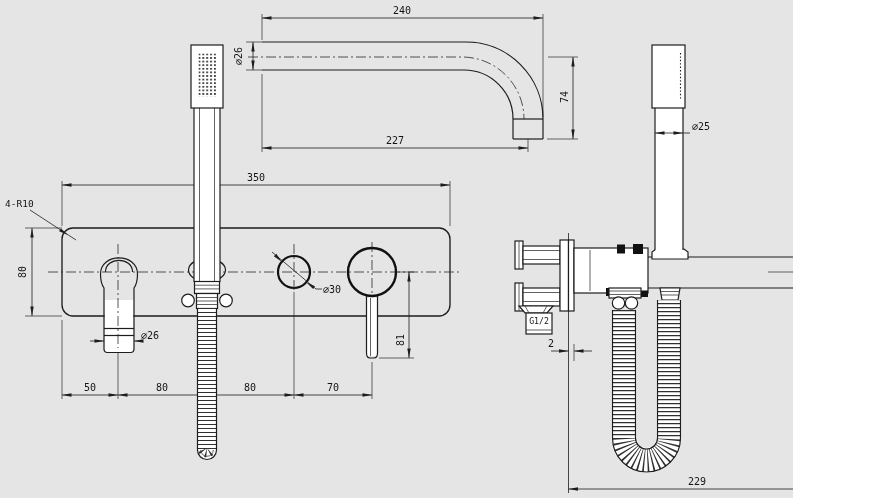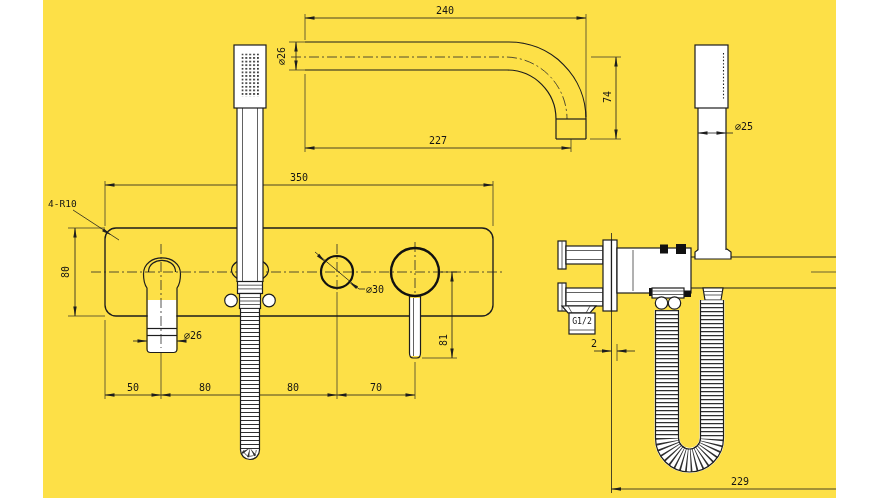--- a/index.html
+++ b/index.html
@@ -1,16 +1,16 @@
 <!DOCTYPE html>
 <html><head>
 <meta charset="utf-8">
 <style>
   html,body{margin:0;padding:0;background:#ffffff;}
-  .stage{width:793px;height:498px;position:relative;background:#fde047;overflow:hidden;margin-left:43px;}
+  .stage{width:793px;height:498px;position:relative;background:#e5e5e5;overflow:hidden;}
   svg{display:block;}
   .dim    { font:10px "DejaVu Sans Mono", monospace; fill:#141414; }
   .dim.sm { font-size:9.5px; }
   .dim.xs { font-size:8.2px; }
   .thin   { stroke:#1d1d1d; stroke-width:0.8; fill:none; }
   .ext    { stroke:#2a2a2a; stroke-width:0.7; fill:none; }
   .cl     { stroke:#2a2a2a; stroke-width:0.8; fill:none; stroke-dasharray:10 3 2 3; }
   .shape  { stroke:#1d1d1d; stroke-width:1.2; fill:none; }
   .shapef { stroke:#1d1d1d; stroke-width:1.2; fill:#ffffff; }
   .bold   { stroke:#111;   stroke-width:2.2; fill:none; }

